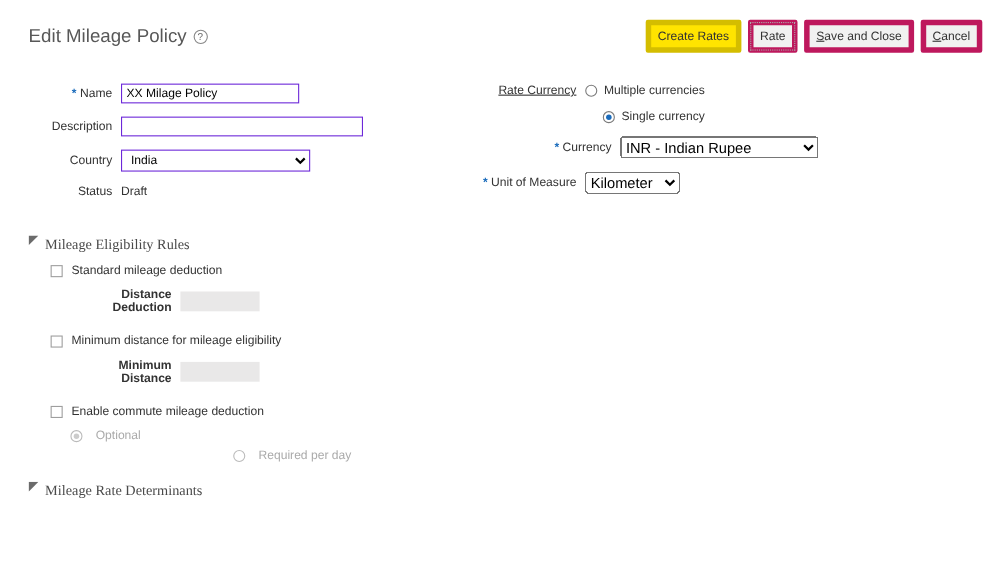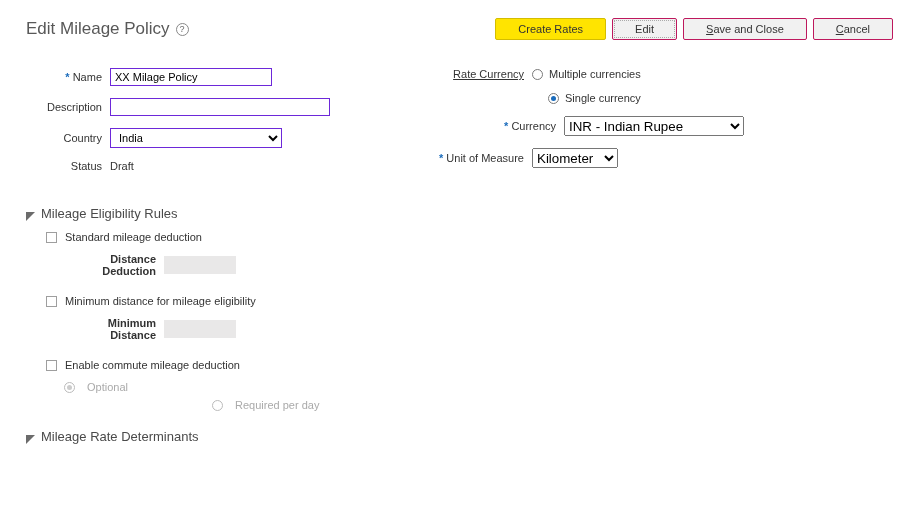--- a/index.html
+++ b/index.html
@@ -28,23 +28,23 @@
     width: 13px; height: 13px;
     border: 1px solid #888;
     border-radius: 50%;
     font-size: 9px;
     color: #6a6a6a;
     cursor: pointer;
   }
   .spacer { flex: 1; }
   .btn {
     font-size: 11px;
-    padding: 4px 22px;
+    padding: 4px 6px;
     background: #f1f1f1;
-    border: 1px solid #be185d;
+    border: 5px solid #be185d;
     border-radius: 2px;
     cursor: pointer;
     margin-left: 6px;
     color: #333;
     text-align: center;
   }
   .btn.highlight { background: #ffe400; border-color: #d4bd00; }
   .btn .accesskey { text-decoration: underline; }
   .btn.dotted { outline: 1px dotted #aaa; outline-offset: -3px; }
   .columns { display: flex; }
@@ -63,24 +63,25 @@
     font-size: 11px;
     border: 1px solid #6d28d9;
     background: #fff;
     padding: 2px 4px;
   }
   input.text { height: 18px; width: 162px; }
   textarea.text { height: 18px; width: 220px; resize: none; }
   select.select { height: 20px; width: 172px; }
   .static-val { padding-left: 0; color: #333; }
   .section-header {
-    display: flex; align-items: flex-end;
+    display: flex; align-items: flex-start;
     margin-top: 22px; margin-bottom: 10px;
     color: #4a4a4a; font-size: 13px;
     cursor: pointer;
+    font-family: Liberation Serif, serif;
   }
   .disclose { margin-right: 6px; display: inline-block; }
   .disclose svg { display: block; }
   .rule-block { margin-left: 20px; margin-bottom: 18px; }
   .chk-row { display: flex; align-items: center; margin-bottom: 10px; }
   .chk {
     width: 11px; height: 11px;
     border: 1px solid #9e9e9e;
     margin-right: 8px;
     background: #fff;
@@ -124,21 +125,21 @@
 </head>
 <body>
 <div class="cut">
 <div class="page">
 
 <div class="header">
   <h1 class="page-title">Edit Mileage Policy</h1>
   <span class="help-icon">?</span>
   <div class="spacer"></div>
   <button class="btn highlight">Create Rates</button>
-  <button class="btn dotted">Edit</button>
+  <button class="btn dotted">Rate</button>
   <button class="btn"><span class="accesskey">S</span><span>ave and Close</span></button>
   <button class="btn"><span class="accesskey">C</span><span>ancel</span></button>
 </div>
 
 <div class="columns">
 
   <div class="col-left">
     <div class="form-row">
       <div class="label req">Name</div>
       <input class="text" value="XX Milage Policy" style="">

